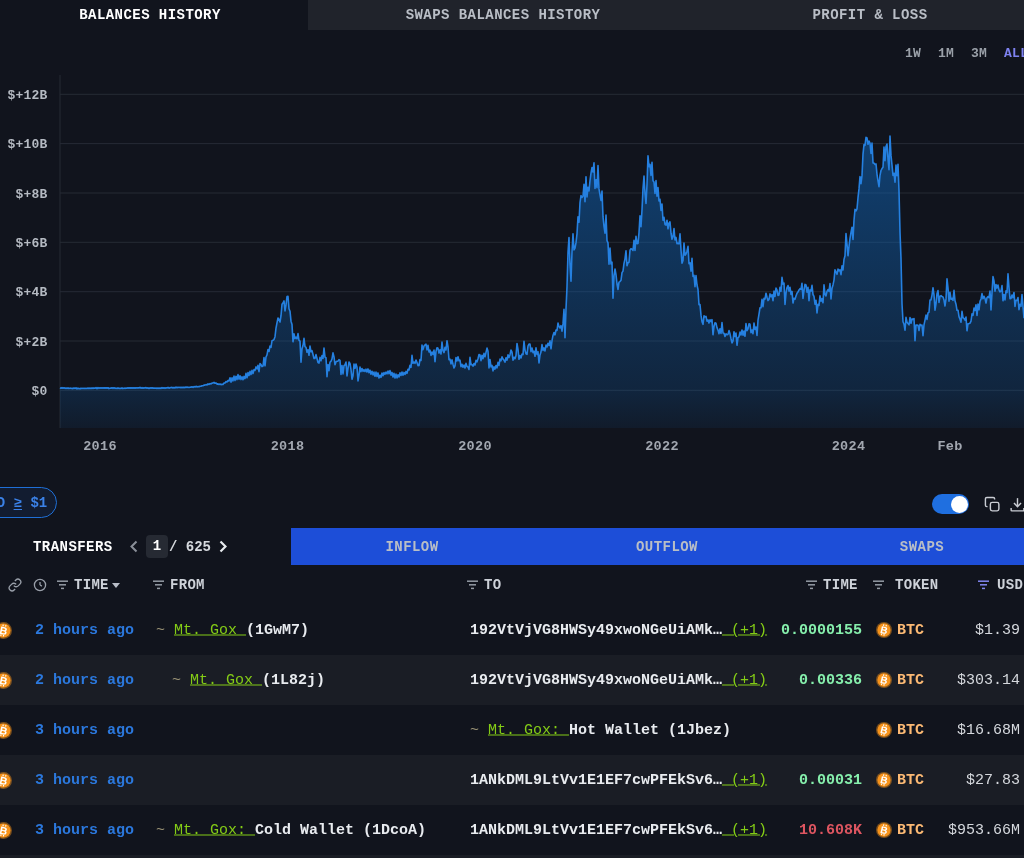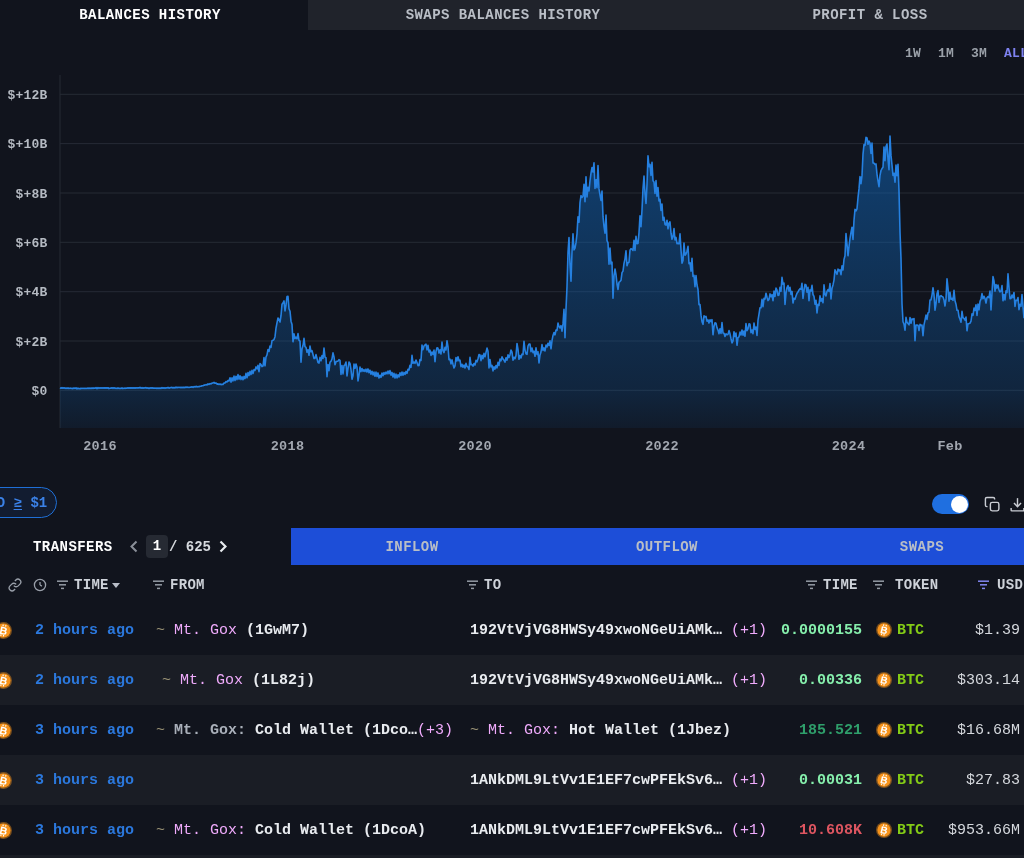--- a/index.html
+++ b/index.html
@@ -35,29 +35,29 @@
 #hdr .h { position:absolute; top:50%; transform:translateY(-50%); font-size:14px; font-weight:bold; color:#ced2d9; letter-spacing:0.3px; }
 #hdr svg { position:absolute; }
 
 .trow { position:absolute; left:0; width:1024px; height:50px; font-size:15px; }
 .rowa { background:#11141d; }
 .rowb { background:#1a1d25; }
 .trow > span { position:absolute; top:50%; transform:translateY(-50%); white-space:pre; }
 .cell span { position:static; }
 .trow .btc { position:absolute; }
 .time { left:35px; color:#2b78dd; font-weight:bold; }
-.cell .g { color:#f0abfc; }
+.cell .g { color:#84cc16;text-decoration:underline; }
 .cell .gb { color:#aab0ba; font-weight:bold; }
 .cell .tl { color:#9e9678; }
 .cell .w { color:#e8ebef; font-weight:bold; }
 .val { left:642px; width:220px; text-align:right; font-weight:bold; }
 .val.r { color:#86efac; }
 .val.r2 { color:#dd5560; }
 .val.gr { color:#2f9f6b; }
-.tok { left:897px; color:#84cc16; font-weight:bold; }
+.tok { left:897px; color:#fdba74; font-weight:bold; }
 .usd { left:830px; width:190px; text-align:right; color:#d5d8dd; }
 </style></head>
 <body>
 <div id="tabs">
   <div class="active"></div>
   <span class="tabt on" style="left:150px">BALANCES HISTORY</span>
   <span class="tabt" style="left:503px">SWAPS BALANCES HISTORY</span>
   <span class="tabt" style="left:870px">PROFIT &amp; LOSS</span>
 </div>
 <svg id="chart" width="1024" height="462" viewBox="0 0 1024 462">
@@ -224,21 +224,21 @@
       <circle cx="10" cy="10" r="8.3" fill="#f7931a"></circle>
       <g transform="rotate(13 10 10)">
         <text x="10" y="14.6" text-anchor="middle" font-family="Liberation Sans, sans-serif" font-weight="bold" font-size="12.5" fill="#fff">B</text>
         <line x1="8.2" y1="3.2" x2="8.2" y2="5" stroke="#fff" stroke-width="1.3"></line>
         <line x1="11.4" y1="3.2" x2="11.4" y2="5" stroke="#fff" stroke-width="1.3"></line>
         <line x1="8.2" y1="15" x2="8.2" y2="16.8" stroke="#fff" stroke-width="1.3"></line>
         <line x1="11.4" y1="15" x2="11.4" y2="16.8" stroke="#fff" stroke-width="1.3"></line>
       </g>
     </svg>
 <span class="time">2 hours ago</span>
-<span class="cell" style="left:162px"><span class="tl">~ </span><span class="g">Mt. Gox </span><span class="w">(1L82j)</span></span>
+<span class="cell" style="left:172px"><span class="tl">~ </span><span class="g">Mt. Gox </span><span class="w">(1L82j)</span></span>
 <span class="cell" style="left:470px"><span class="w">192VtVjVG8HWSy49xwoNGeUiAMk…</span><span class="g"> (+1)</span></span>
 <span class="val r">0.00336</span>
 <svg class="btc" style="left:876px;top:17px" width="16" height="16" viewBox="0 0 20 20">
       <circle cx="10" cy="10" r="10" fill="#f7931a" opacity="0.45"></circle>
       <circle cx="10" cy="10" r="8.3" fill="#f7931a"></circle>
       <g transform="rotate(13 10 10)">
         <text x="10" y="14.6" text-anchor="middle" font-family="Liberation Sans, sans-serif" font-weight="bold" font-size="12.5" fill="#fff">B</text>
         <line x1="8.2" y1="3.2" x2="8.2" y2="5" stroke="#fff" stroke-width="1.3"></line>
         <line x1="11.4" y1="3.2" x2="11.4" y2="5" stroke="#fff" stroke-width="1.3"></line>
         <line x1="8.2" y1="15" x2="8.2" y2="16.8" stroke="#fff" stroke-width="1.3"></line>
@@ -254,23 +254,21 @@
       <circle cx="10" cy="10" r="8.3" fill="#f7931a"></circle>
       <g transform="rotate(13 10 10)">
         <text x="10" y="14.6" text-anchor="middle" font-family="Liberation Sans, sans-serif" font-weight="bold" font-size="12.5" fill="#fff">B</text>
         <line x1="8.2" y1="3.2" x2="8.2" y2="5" stroke="#fff" stroke-width="1.3"></line>
         <line x1="11.4" y1="3.2" x2="11.4" y2="5" stroke="#fff" stroke-width="1.3"></line>
         <line x1="8.2" y1="15" x2="8.2" y2="16.8" stroke="#fff" stroke-width="1.3"></line>
         <line x1="11.4" y1="15" x2="11.4" y2="16.8" stroke="#fff" stroke-width="1.3"></line>
       </g>
     </svg>
 <span class="time">3 hours ago</span>
-<span class="cell" style="left:156px"><span class="tl">~ </span><span class="gb">Mt. Gox: </span><span class="w">Cold Wallet (1Dco…</span><span class="g">(+3)</span></span>
 <span class="cell" style="left:470px"><span class="tl">~ </span><span class="g">Mt. Gox: </span><span class="w">Hot Wallet (1Jbez)</span></span>
-<span class="val gr">185.521</span>
 <svg class="btc" style="left:876px;top:17px" width="16" height="16" viewBox="0 0 20 20">
       <circle cx="10" cy="10" r="10" fill="#f7931a" opacity="0.45"></circle>
       <circle cx="10" cy="10" r="8.3" fill="#f7931a"></circle>
       <g transform="rotate(13 10 10)">
         <text x="10" y="14.6" text-anchor="middle" font-family="Liberation Sans, sans-serif" font-weight="bold" font-size="12.5" fill="#fff">B</text>
         <line x1="8.2" y1="3.2" x2="8.2" y2="5" stroke="#fff" stroke-width="1.3"></line>
         <line x1="11.4" y1="3.2" x2="11.4" y2="5" stroke="#fff" stroke-width="1.3"></line>
         <line x1="8.2" y1="15" x2="8.2" y2="16.8" stroke="#fff" stroke-width="1.3"></line>
         <line x1="11.4" y1="15" x2="11.4" y2="16.8" stroke="#fff" stroke-width="1.3"></line>
       </g>

